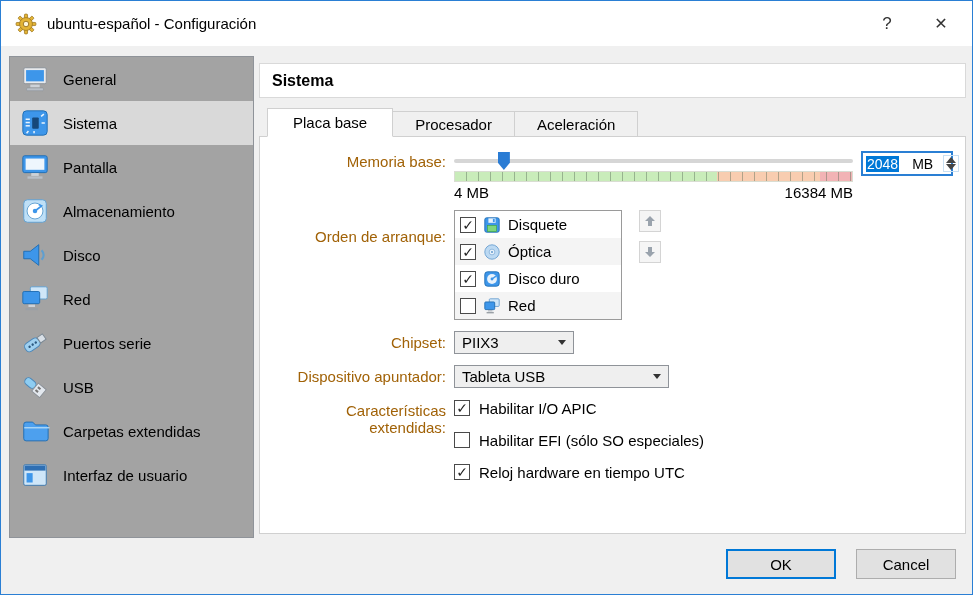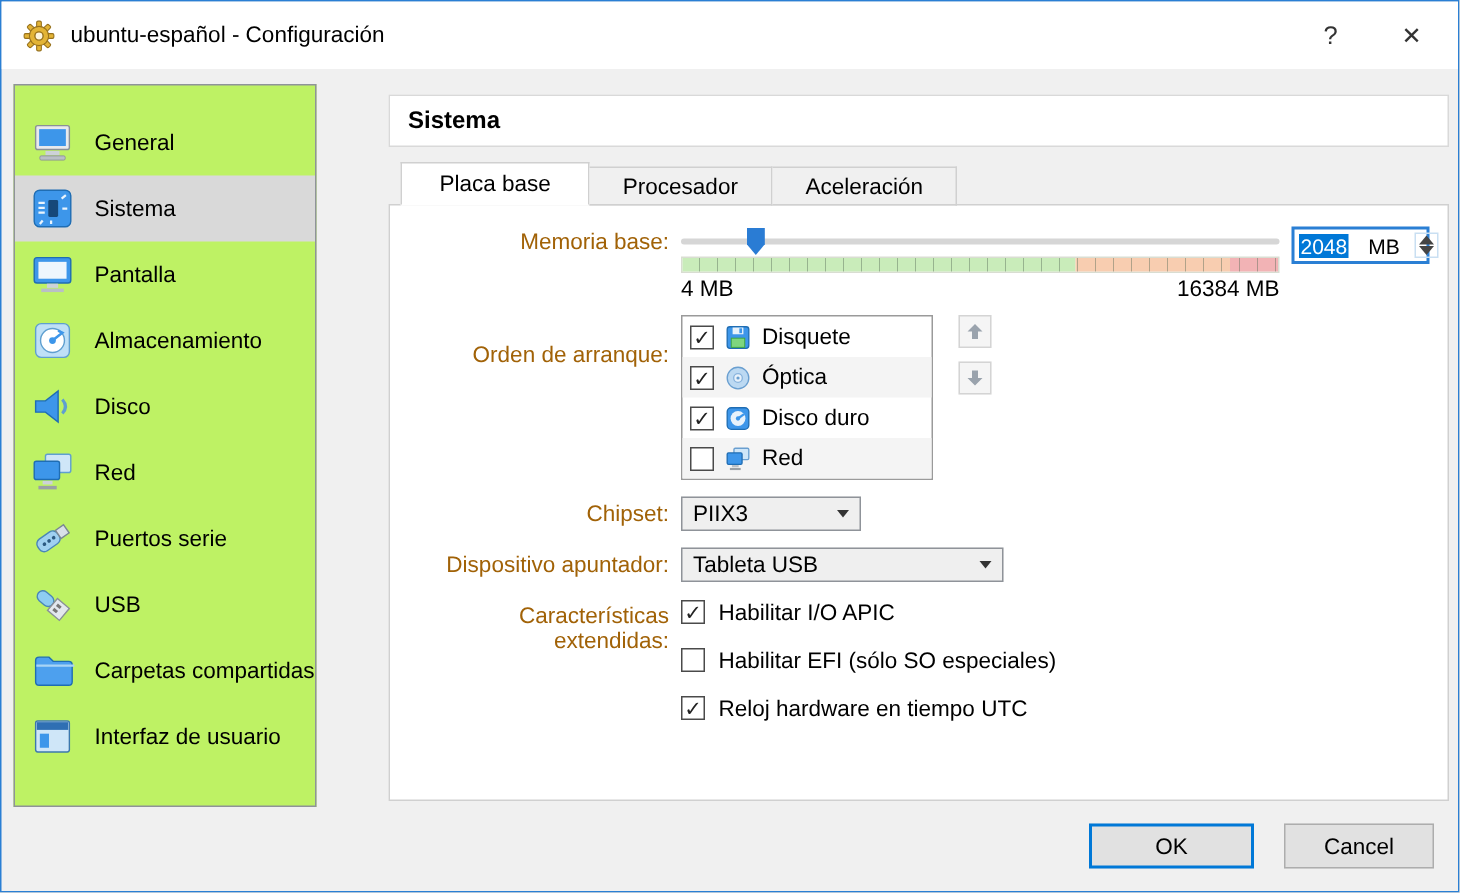--- a/index.html
+++ b/index.html
@@ -11,22 +11,22 @@
   
   .titlebar{ height:45px; background:#fff; display:flex; align-items:center; padding-left:14px; }
   .titlebar .title{ margin-left:10px; font-size:15px; }
   .titlebar .spacer{ flex:1; }
   .tb-btn{ width:46px; height:45px; display:flex; align-items:center; justify-content:center;
            font-size:17px; color:#333; cursor:default; }
   .tb-btn.close{ width:62px; font-size:16px; }
   
   .body{ position:absolute; top:45px; left:0; right:0; bottom:0; }
   
-  .sidebar{ position:absolute; left:8px; top:10px; width:202px; height:482px;
-            background:#bef264; border:1px solid #8f9399; padding-top:16px; }
+  .sidebar{ position:absolute; left:8px; top:10px; width:245px; height:482px;
+            background:#a3a3a3; border:1px solid #8f9399; padding-top:0; }
   .side-item{ height:44px; display:flex; align-items:center; gap:13px; padding-left:10px; font-size:15px; }
   .side-item.selected{ background:#d9d9d9; }
   .side-item svg{ flex:0 0 auto; }
   
   .main{ position:absolute; left:258px; top:17px; width:707px; }
   .header-box{ height:35px; background:#fff; border:1px solid #d9d9d9; display:flex;
                align-items:center; padding-left:12px; font-size:16px; font-weight:bold; }
   .tabbar{ display:flex; align-items:flex-end; margin-top:10px; padding-left:8px; position:relative; z-index:2; }
   .tab{ font-size:15px; display:flex; align-items:center; justify-content:center;
         border:1px solid #d0d0d0; margin-bottom:-1px; }
@@ -211,21 +211,21 @@
           </g>
         </svg>
         <span>USB</span>
       </div>
 
       <div class="side-item">
         <svg viewBox="0 0 32 32" width="30" height="30">
           <path d="M4 9 q0-2.5 2.5-2.5 h7 l3 3 h11 q2.5 0 2.5 2.5 v12 q0 2.5-2.5 2.5 h-21 q-2.5 0-2.5-2.5 Z" fill="#4da0ee" stroke="#1f6db3"></path>
           <path d="M4.5 12.5 h27" stroke="#a8d4f5" stroke-width="1.6"></path>
         </svg>
-        <span>Carpetas compartidas</span>
+        <span>Carpetas extendidas</span>
       </div>
 
       <div class="side-item">
         <svg viewBox="0 0 32 32" width="30" height="30">
           <rect x="4" y="5" width="24" height="22" rx="1.5" fill="#cfe6f8" stroke="#3d78ad"></rect>
           <rect x="4.8" y="5.8" width="22.4" height="5.5" fill="#2f6fb3"></rect>
           <rect x="7" y="14" width="6.5" height="10" fill="#3d96ea"></rect>
         </svg>
         <span>Interfaz de usuario</span>
       </div>

